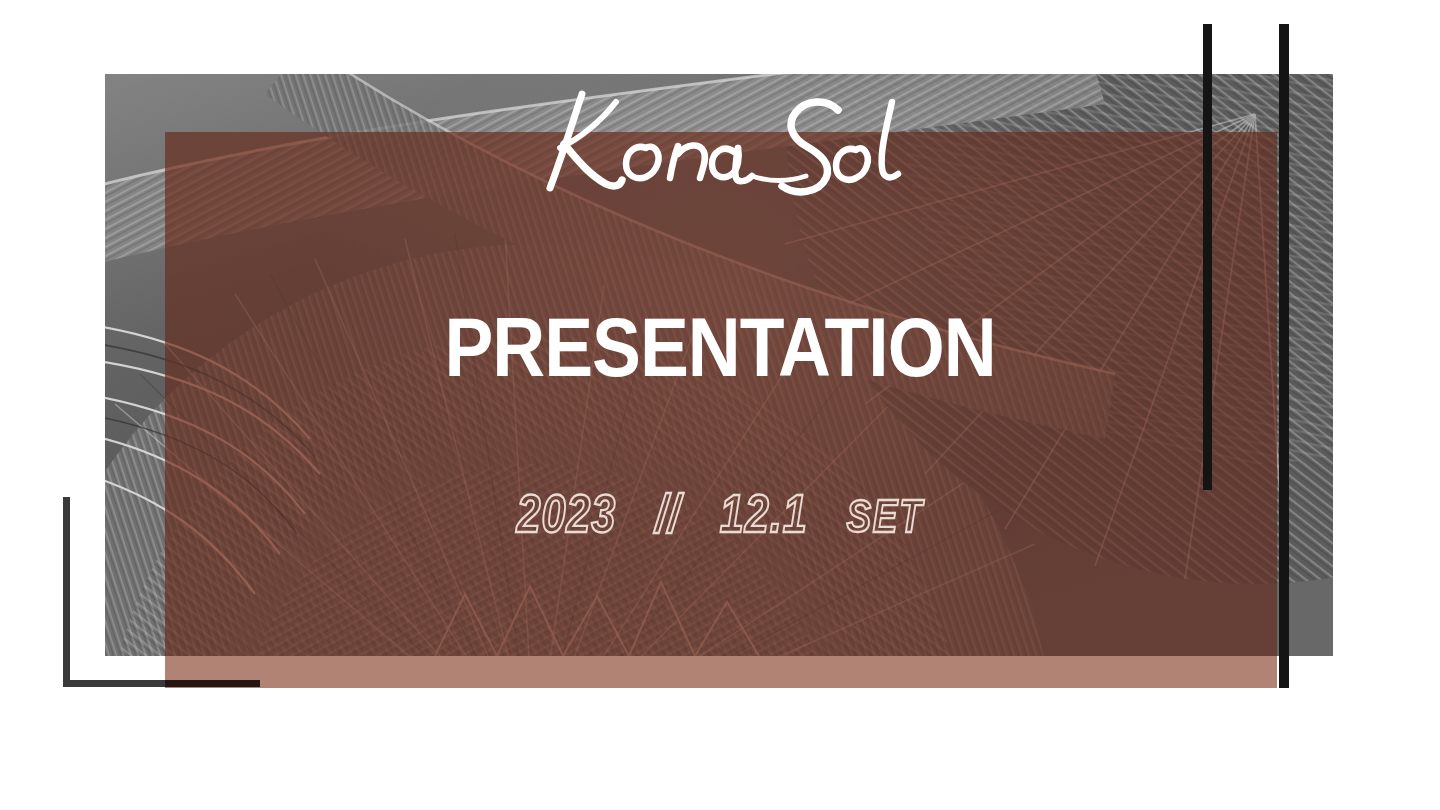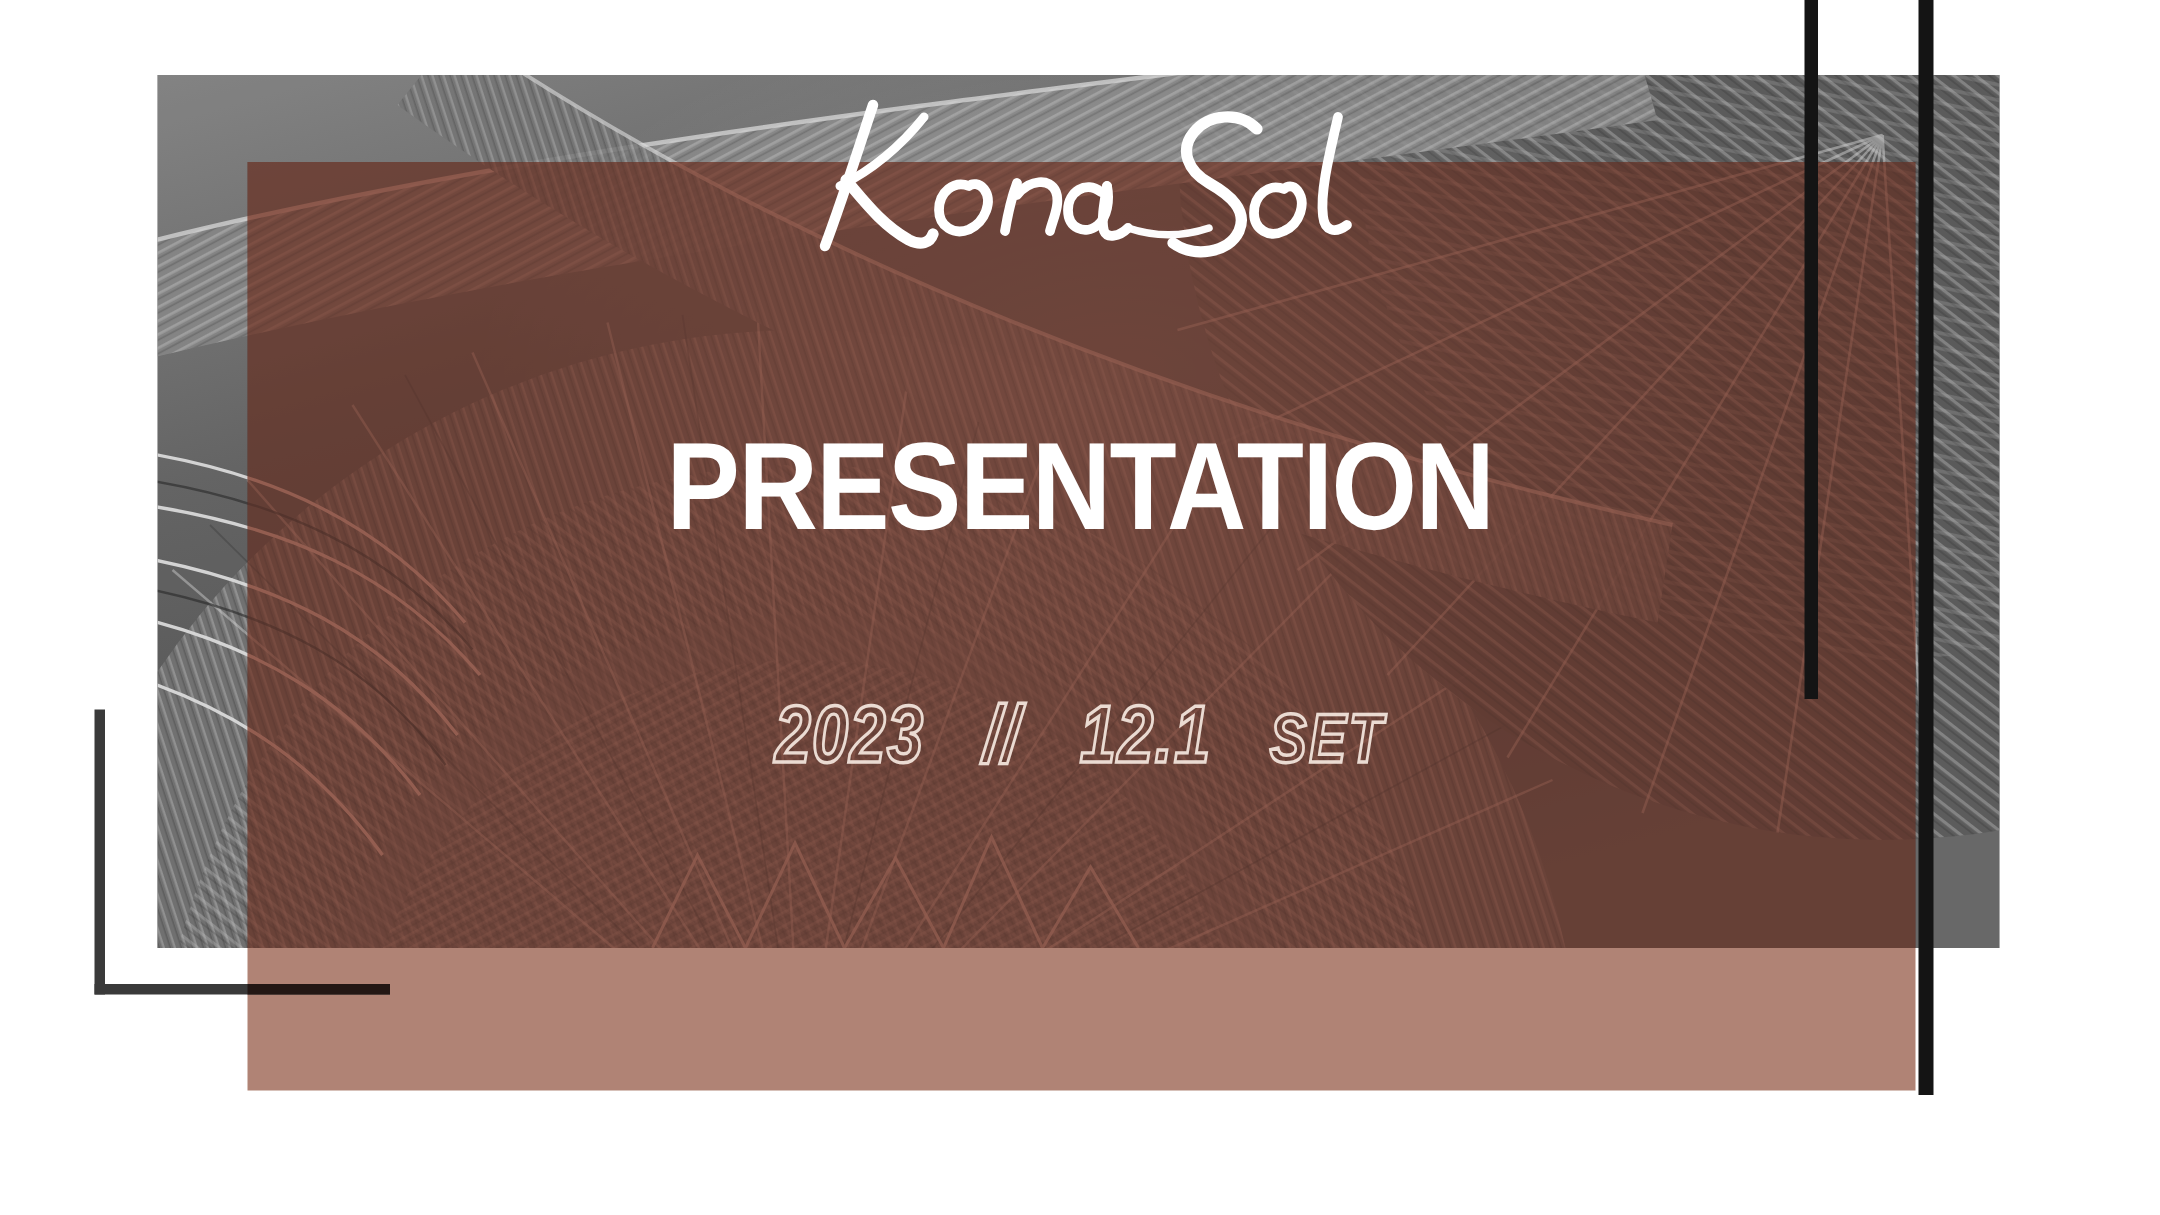--- a/index.html
+++ b/index.html
@@ -10,23 +10,24 @@
   body {
     width: 1440px;
     height: 810px;
     overflow: hidden;
     font-family: "Liberation Sans", sans-serif;
   }
 
   #slide {
     position: relative;
     width: 1440px;
-    height: 810px;
+    height: 664px;
     background: #ffffff;
     overflow: hidden;
+    margin-top: 24px;
   }
 
   
   .photo {
     position: absolute;
     left: 105px;
     top: 50px;
     width: 1228px;
     height: 582px;
     overflow: hidden;

